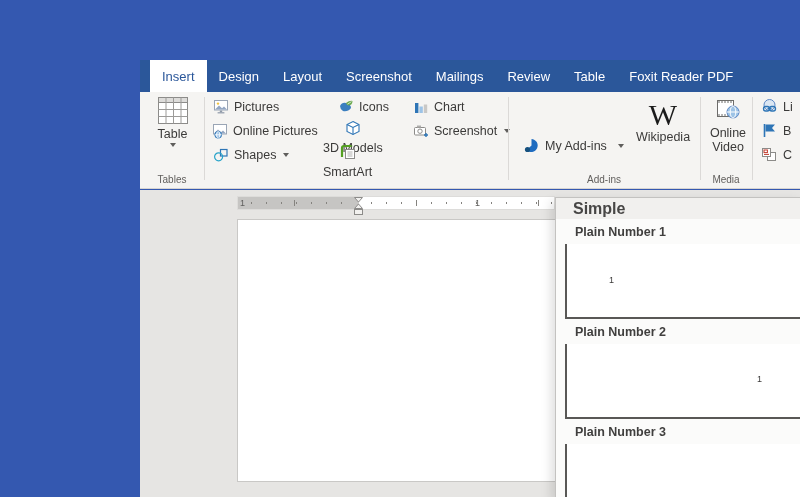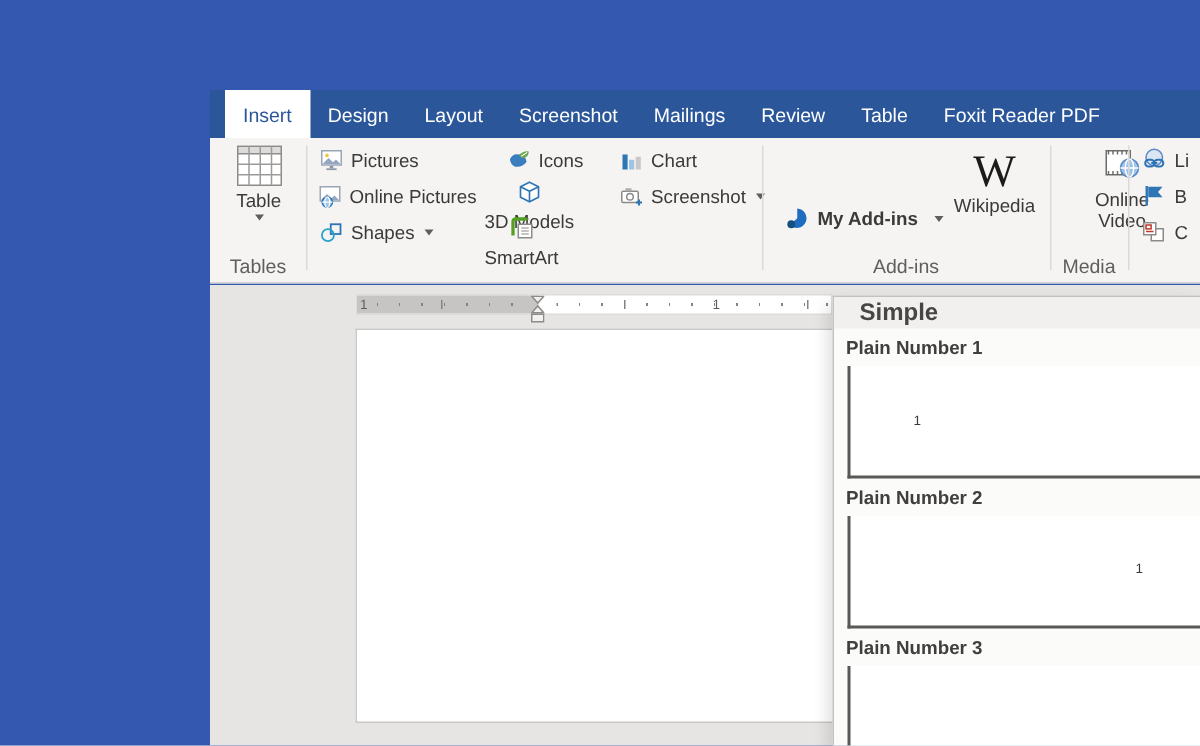--- a/index.html
+++ b/index.html
@@ -9,21 +9,21 @@
   .window { position:absolute; left:140px; top:60px; width:660px; height:484px; overflow:hidden; }
 
   
   .tabbar { height:32px; background:#2b579a; display:flex; align-items:stretch; padding-left:10px; }
   .tab { color:#ffffff; font-size:13px; padding:0 12px; display:flex; align-items:center; white-space:nowrap; cursor:default; }
   .tab.active { background:#ffffff; color:#2b579a; }
 
   
   .ribbon { position:relative; height:97px; background:#f5f4f2; border-bottom:1px solid #d6d4d2; }
   .grp-sep { position:absolute; top:5px; height:83px; width:1px; background:#dbd9d7; }
-  .group-label { position:absolute; bottom:3px; font-size:13px; color:#605e5c; text-align:center; }
+  .group-label { position:absolute; bottom:3px; font-size:10px; color:#605e5c; text-align:center; }
 
   .bigbtn { position:absolute; display:flex; flex-direction:column; align-items:center; font-size:12.5px; color:#3b3a39; text-align:center; }
   .bigbtn .lbl { margin-top:3px; line-height:14px; }
   .smallbtn { position:absolute; display:flex; align-items:center; gap:5px; height:21px; font-size:12.5px; color:#3b3a39; white-space:nowrap; padding:0 2px; }
   .caret { width:0; height:0; border:3px solid transparent; border-top:4px solid #5f5e5c; display:inline-block; margin-left:2px; margin-top:4px; }
   .caret.center { margin:2px 0 0 0; }
   .wiki-w { font-family:"Liberation Serif", serif; font-size:30px; line-height:30px; color:#1b1b1b; }
 
   
   .workspace { position:absolute; top:130px; left:0; width:660px; height:307px; background:#e6e5e3; }
@@ -37,21 +37,21 @@
   .ruler-num { position:absolute; top:0px; font-size:9px; line-height:12px; color:#5f5e5c; }
 
   .indent-marker { position:absolute; left:116px; top:0; width:9px; height:19px; }
 
   .page { position:absolute; left:97px; top:29px; width:319px; height:263px; background:#ffffff; border:1px solid #c9c8c6; border-right:none; }
 
   
   .panel { position:absolute; left:415px; top:7px; width:246px; height:301px; background:#fbfbfa; border:1px solid #c3c2c0; border-right:none; border-bottom:none; box-shadow:-4px 4px 10px rgba(0,0,0,0.13); overflow:hidden; }
   .panel-header { height:21px; background:#f1f0ee; display:flex; align-items:center; padding-left:17px; font-size:16px; font-weight:700; color:#474645; }
   .g-item { display:block; }
-  .g-label { font-size:12.5px; font-weight:700; color:#403f3e; padding:6px 0 5px 8px; line-height:14px; }
+  .g-label { font-size:12.5px; font-weight:700; color:#403f3e; padding:6px 0 5px 19px; line-height:14px; }
   .g-preview { margin-left:9px; height:75px; background:#ffffff; border-left:2px solid #595856; border-bottom:2px solid #595856; position:relative; }
   .g-preview.last { height:80px; border-bottom:2px solid #595856; }
   .g-num { position:absolute; font-size:9px; color:#3b3a39; }
 
   svg { display:block; }
 </style>
 </head>
 <body>
 
 <div class="window">
@@ -172,38 +172,38 @@
           <rect x="4" y="2.5" width="4" height="2" fill="#aeadab"></rect>
           <circle cx="7" cy="8.2" r="2.2" fill="none" stroke="#8c8b89"></circle>
           <path d="M13 10 L13 14 M11 12 L15 12" stroke="#2e75b6" stroke-width="1.4"></path>
         </svg>
       </span>
       <span>Screenshot</span>
       <span class="caret"></span>
     </div>
     <div class="grp-sep" style="left:368px;"></div>
 
-    <div class="smallbtn" style="left:381px; top:43px;font-weight:bold;">
+    <div class="smallbtn" style="left:381px; top:43px;">
       <span>
         <svg width="17" height="17" viewBox="0 0 17 17">
           <path d="M8.5 2 A6.5 6.5 0 1 1 3.5 13 L8.5 8.5 z" fill="#1f6cc0"></path>
           <circle cx="4.5" cy="12.5" r="2.6" fill="#15507e"></circle>
         </svg>
       </span>
       <span>My Add-ins</span>
       <span class="caret" style="margin-left:6px;"></span>
     </div>
     <div class="bigbtn" style="left:492px; top:8px; width:62px;">
       <span class="wiki-w">W</span>
       <span class="lbl" style="margin-top:0;">Wikipedia</span>
     </div>
     <div class="group-label" style="left:368px; width:192px;">Add-ins</div>
     <div class="grp-sep" style="left:560px;"></div>
 
-    <div class="bigbtn" style="left:564px; top:5px; width:48px;margin-left:20px;">
+    <div class="bigbtn" style="left:564px; top:5px; width:48px;">
       <span>
         <svg width="26" height="26" viewBox="0 0 26 26">
           <rect x="2.5" y="3.5" width="16" height="16" fill="#ffffff" stroke="#6d6c6a"></rect>
           <path d="M4 3.5 V6 M7 3.5 V6 M10 3.5 V6 M13 3.5 V6 M16 3.5 V6" stroke="#6d6c6a"></path>
           <path d="M4 17 V19.5 M7 17 V19.5 M10 17 V19.5 M13 17 V19.5 M16 17 V19.5" stroke="#6d6c6a"></path>
           <circle cx="18" cy="15" r="6" fill="#9dc3e6" stroke="#5b87c5"></circle>
           <line x1="12" y1="15" x2="24" y2="15" stroke="#ffffff" stroke-width="1"></line>
           <ellipse cx="18" cy="15" rx="2.8" ry="6" fill="none" stroke="#ffffff" stroke-width="1"></ellipse>
         </svg>
       </span>

